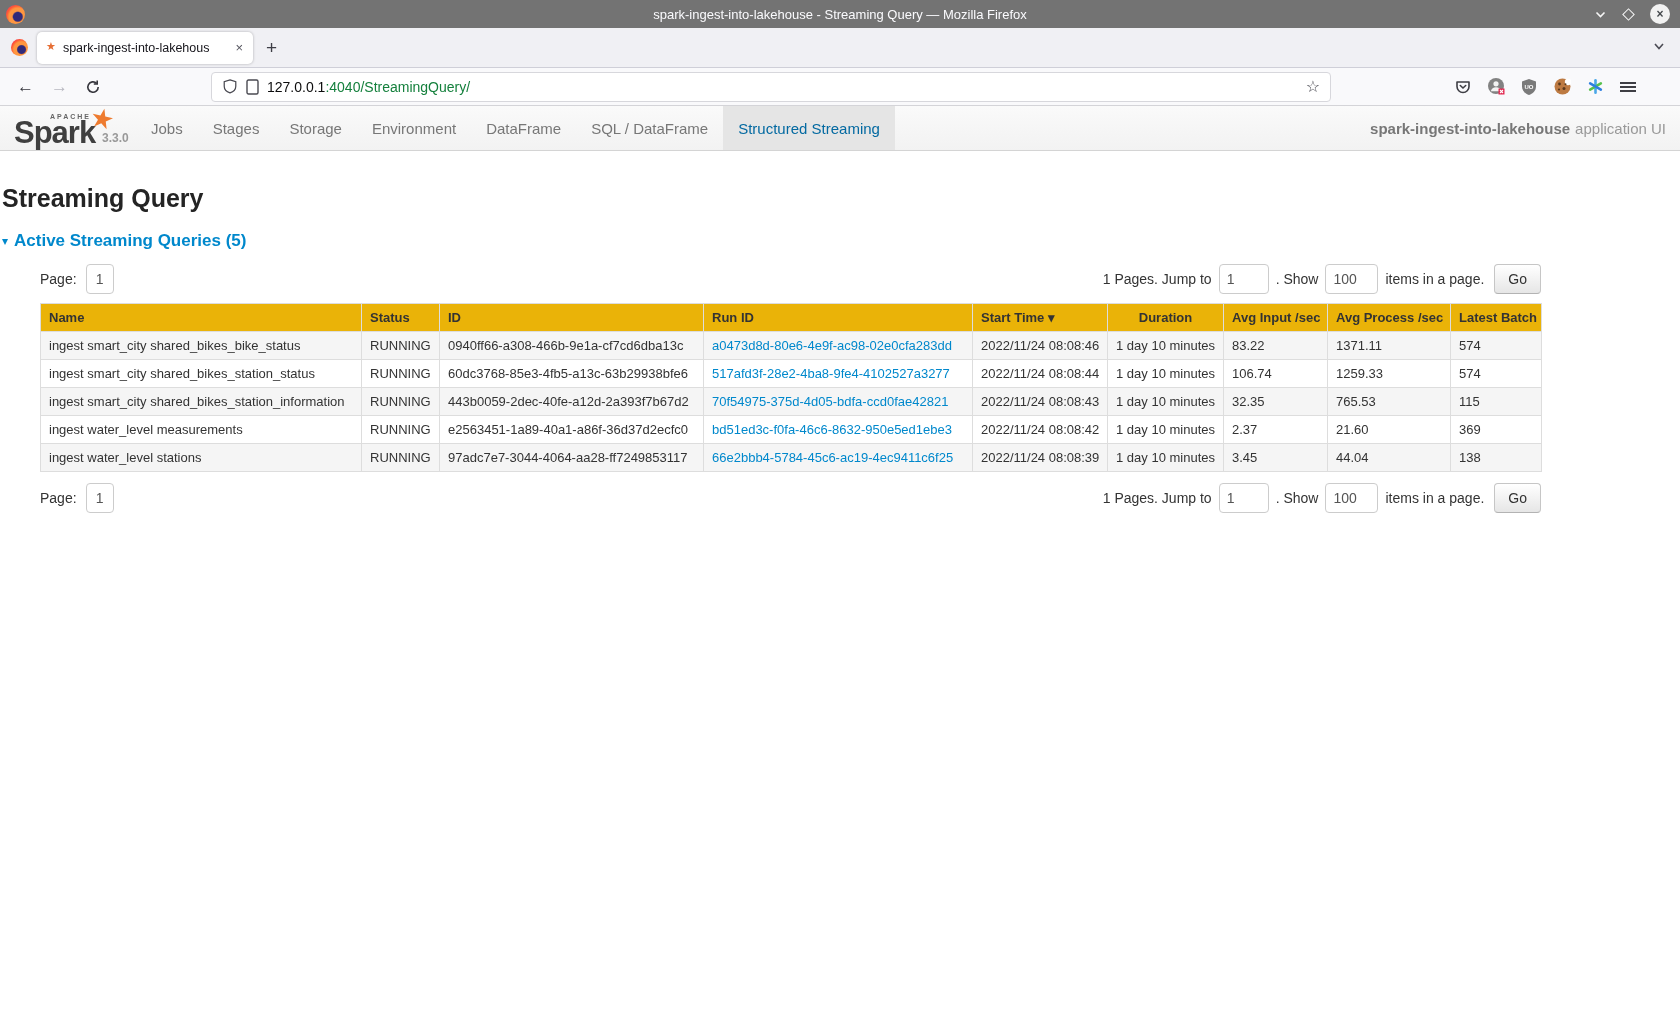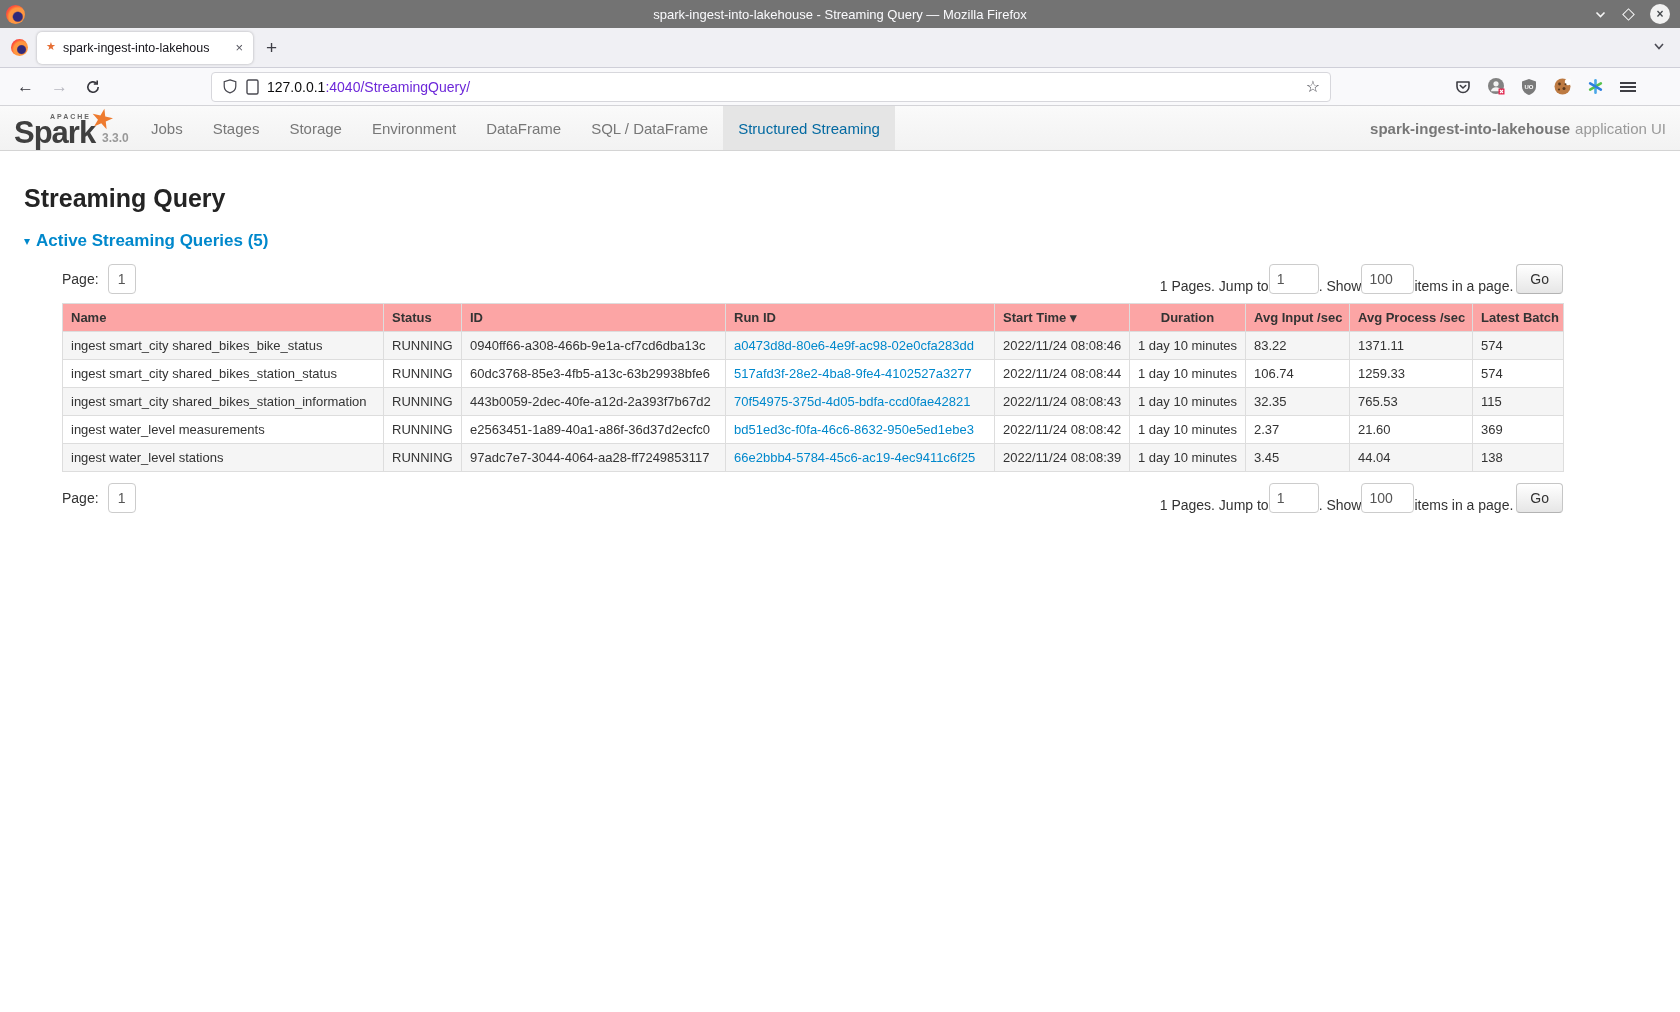--- a/index.html
+++ b/index.html
@@ -62,21 +62,21 @@
   .nav-arrow { font-size:17px; color:#35353c; margin-left:17px; line-height:1; }
   .nav-arrow.disabled { color:#b7b7c0; }
   .reload-btn { margin-left:17px; display:flex; }
   .urlbar {
     margin-left:110px; width:1120px; height:30px; background:#ffffff;
     border:1px solid #d7d7dc; border-radius:4px; display:flex; align-items:center;
     padding:0 10px; gap:8px;
   }
   .url-text { font-size:14px; flex:1; }
   .url-host { color:#0c0c0d; }
-  .url-rest { color:#6d28d9; }
+  .url-rest { color:#15803d; }
   .star-glyph { font-size:16px; color:#45454e; }
   .tb-icons { display:flex; align-items:center; gap:13px; margin-left:122px; }
   .tb-icon { display:flex; align-items:center; justify-content:center; width:20px; height:20px; }
   .hamburger div { width:16px; height:2px; background:#3e3e44; margin:2px 0; }
 
   
   .spark-nav {
     height:45px; background:linear-gradient(#fafafa,#f2f2f2);
     border-bottom:1px solid #d4d4d4; display:flex; align-items:stretch;
     position:relative;
@@ -93,51 +93,51 @@
     color:#777; text-decoration:none;
   }
   .nav-list li.active a { background:#e5e5e5; color:#0369a1; }
   .nav-appname {
     position:absolute; right:14px; top:0; bottom:0; display:flex; align-items:center;
     font-size:15px; color:#999;
   }
   .nav-appname strong { color:#777; font-weight:bold; margin-right:5px; }
 
   
-  .content { padding:0 24px; }
+  .content { padding:0 2px; }
   h2.page-title { font-size:25px; font-weight:bold; color:#242424; margin:33px 0 14px 0; letter-spacing:0; }
   .section-link { display:inline-flex; align-items:center; gap:6px; color:#0088cc; text-decoration:none; margin:4px 0 2px 0; }
   .section-arrow { font-size:12px; }
   .section-title { font-size:17px; font-weight:bold; }
 
   .table-zone { margin-left:38px; width:1501px; }
   .pager {
     display:flex; align-items:center; margin:10px 0 8px 0; font-size:14px; color:#333;
     height:32px;
   }
-  .pager-right { margin-left:auto; display:flex; align-items:flex-end; }
+  .pager-right { margin-left:auto; display:flex; align-items:center; gap:7px; }
   .pg-input {
     height:30px; border:1px solid #ccc; border-radius:4px; font-size:14px; color:#555;
     padding:0 7px; font-family:"Liberation Sans", sans-serif; background:#fff;
   }
   .pg-page { width:28px; margin-left:9px; text-align:center; padding:0 2px; }
   .pg-jump { width:50px; }
   .pg-size { width:53px; }
   .go-btn {
     height:30px; padding:0 13px; font-size:14px; color:#333; margin-left:3px;
     background:linear-gradient(#ffffff,#e6e6e6); border:1px solid #c6c6c6; border-bottom-color:#b3b3b3;
     border-radius:4px; font-family:"Liberation Sans", sans-serif;
   }
 
   table.qtable { border-collapse:collapse; table-layout:fixed; width:1501px; font-size:13px; }
   .qtable th, .qtable td {
     border:1px solid #dddddd; padding:6px 8px; text-align:left;
     overflow:hidden; white-space:nowrap; color:#333;
   }
-  .qtable th { font-weight:bold; background:#fca5a5; }
+  .qtable th { font-weight:bold; background:#eab308; }
   .qtable tbody tr:nth-child(odd) { background:#f5f5f5; }
   .qtable tbody tr:nth-child(even) { background:#ffffff; }
   .qtable a { color:#0088cc; text-decoration:none; }
   .qtable th:nth-child(1){ width:321px; } .qtable th:nth-child(2){ width:78px; }
   .qtable th:nth-child(3){ width:264px; } .qtable th:nth-child(4){ width:269px; }
   .qtable th:nth-child(5){ width:135px; } .qtable th:nth-child(6){ width:116px;text-align:center; }
   .qtable th:nth-child(7){ width:104px; } .qtable th:nth-child(8){ width:123px; }
   .qtable th:nth-child(9){ width:91px; }
 </style>
 </head>

